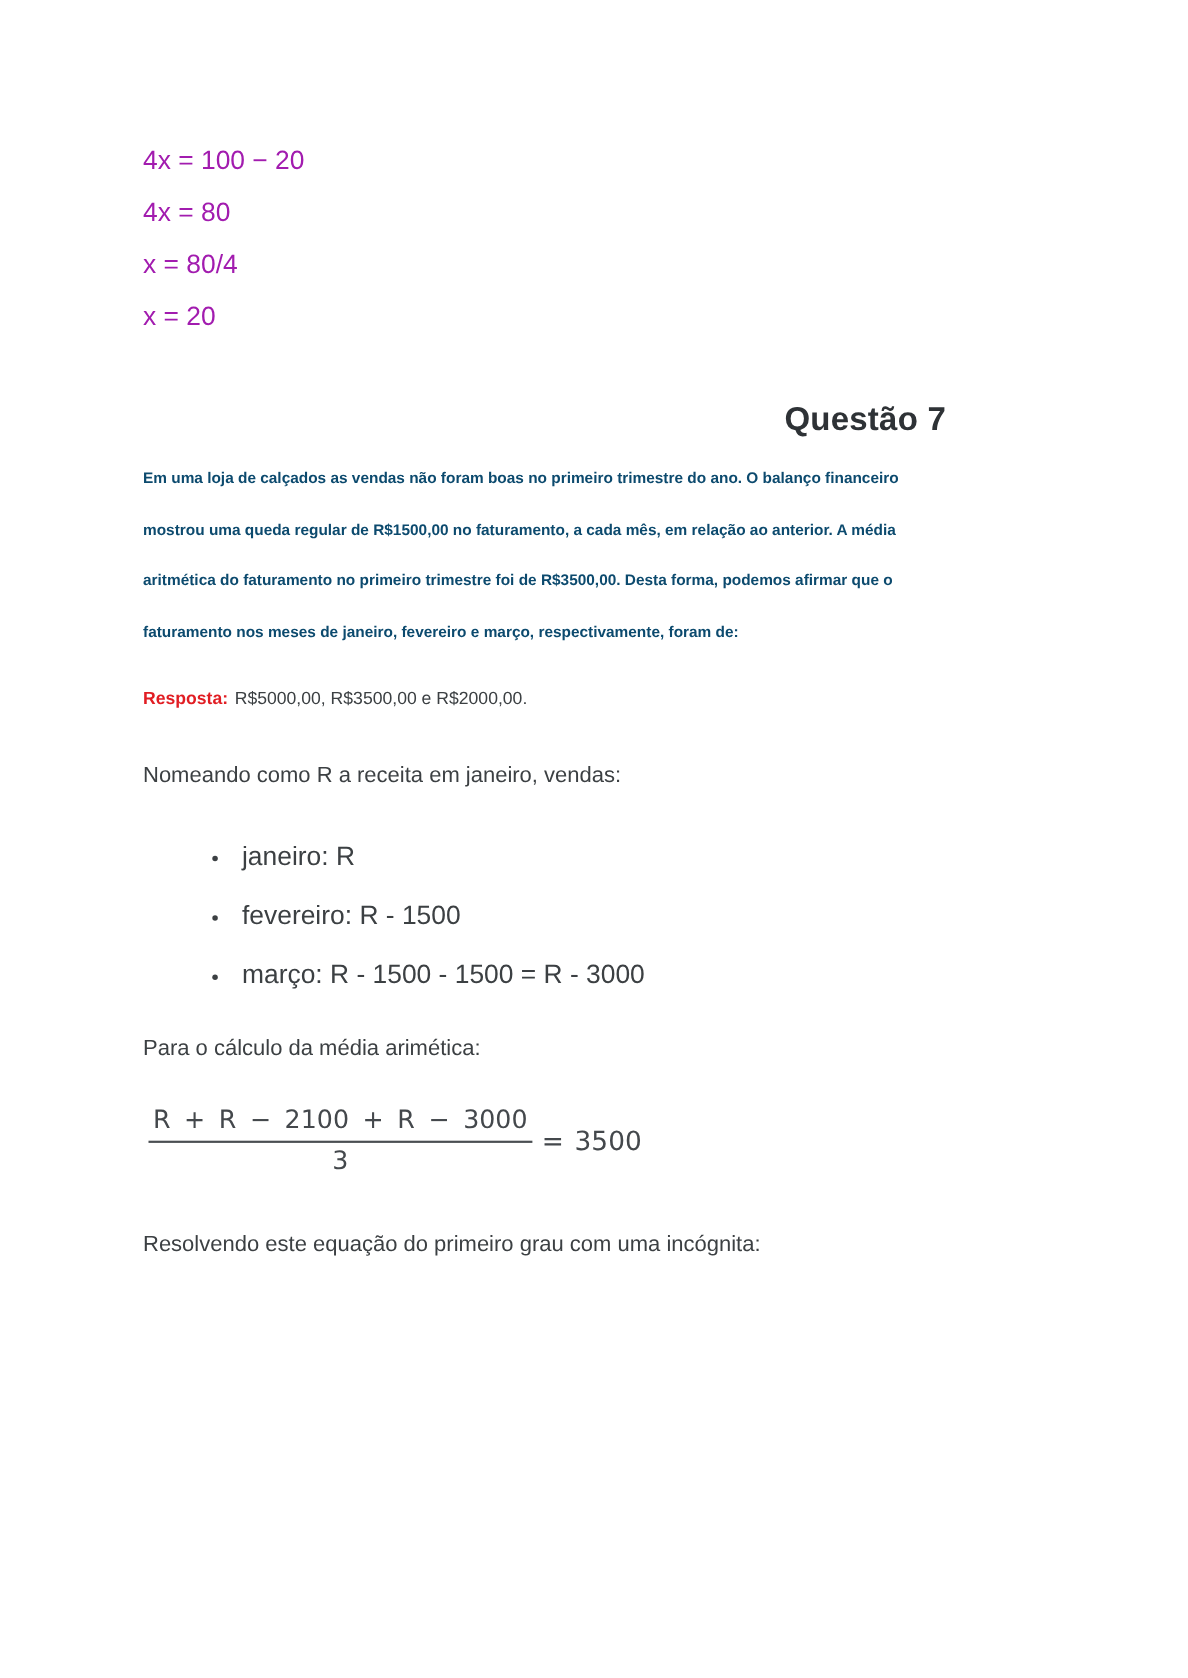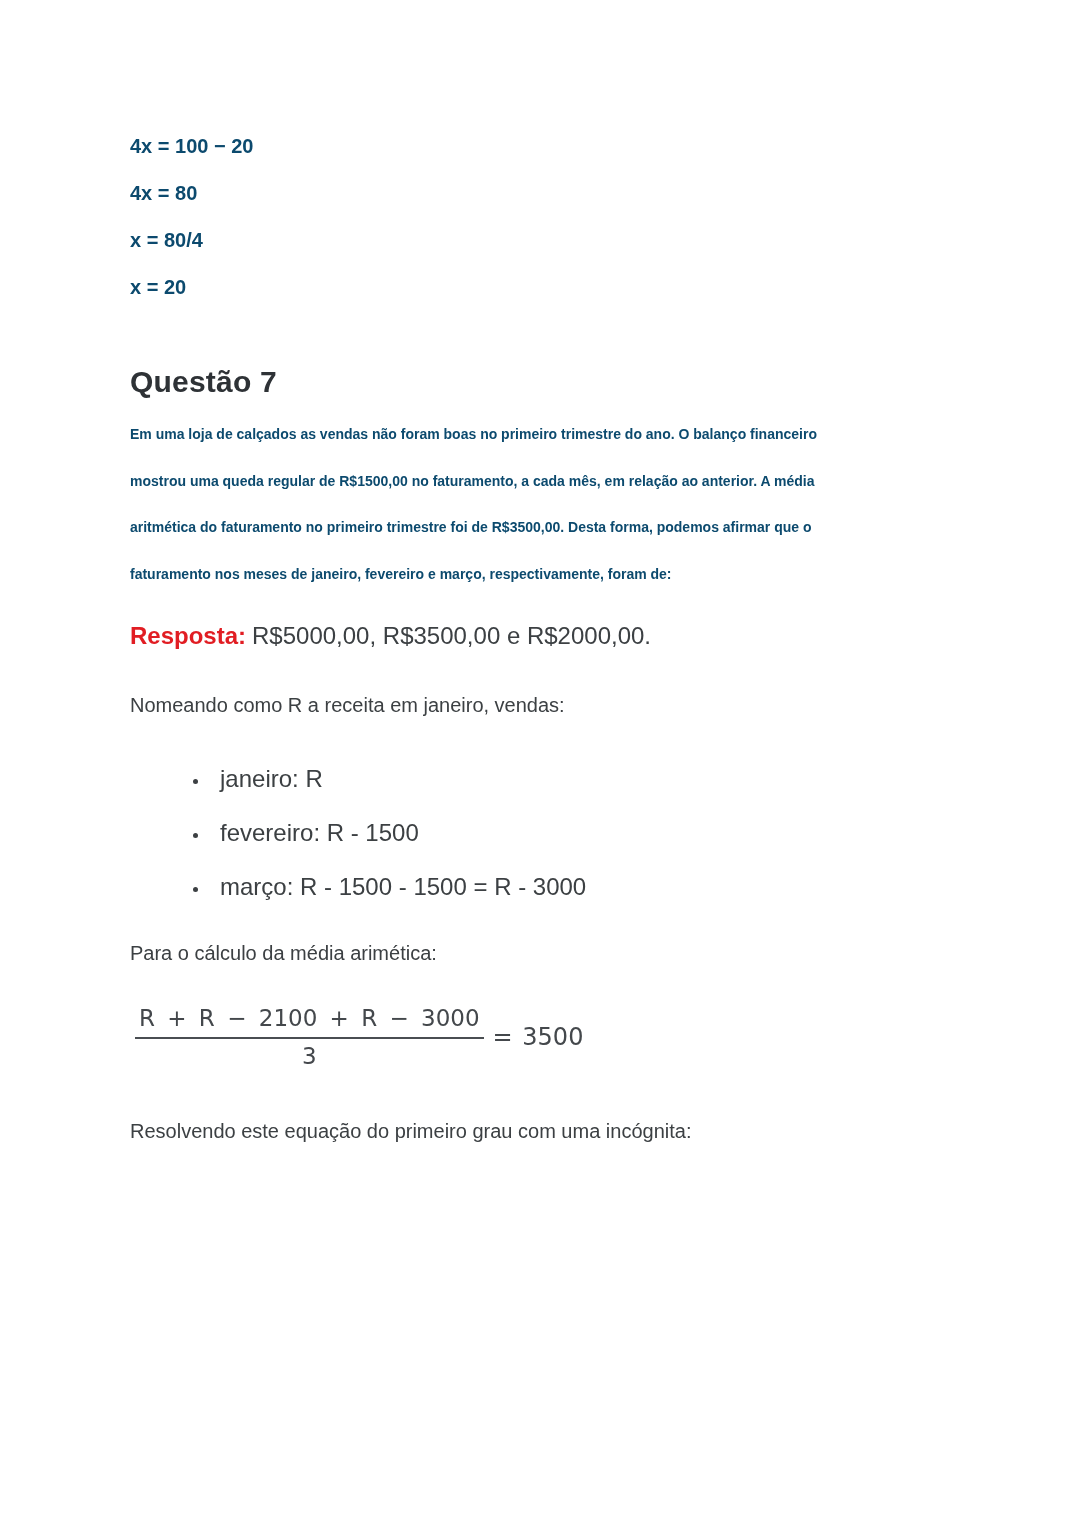--- a/index.html
+++ b/index.html
@@ -15,47 +15,47 @@
     height: 1525px;
     background: #ffffff;
     overflow: hidden;
   }
   .content {
     padding: 133px 120px 0 130px;
     max-width: 980px;
   }
   
   .eq-line {
-    font-size: 20px;
+    font-size: 24px;
     line-height: 27px;
     margin: 0 0 20px 0;
-    color: #0c4a6e;
-    font-weight: bold;
+    color: #a21caf;
   }
   
   .question-heading {
     font-size: 30px;
     line-height: 34px;
     font-weight: 700;
     color: #2e3236;
     margin: 64px 0 12px 0;
     letter-spacing: 0.2px;
+    text-align: right;
   }
   
   .para {
     font-size: 14px;
     line-height: 46.5px;
     color: #0c4a6e;
     max-width: 840px;
     margin: 0 0 25px 0;
     font-weight: bold;
   }
   
   .answer-line {
-    font-size: 24px;
+    font-size: 16px;
     line-height: 27px;
     margin: 0 0 43px 0;
     color: #3c4043;
   }
   .answer-label {
     font-weight: 700;
     color: #e11d23;
     margin-right: 6px;
   }
   .intro-line {

